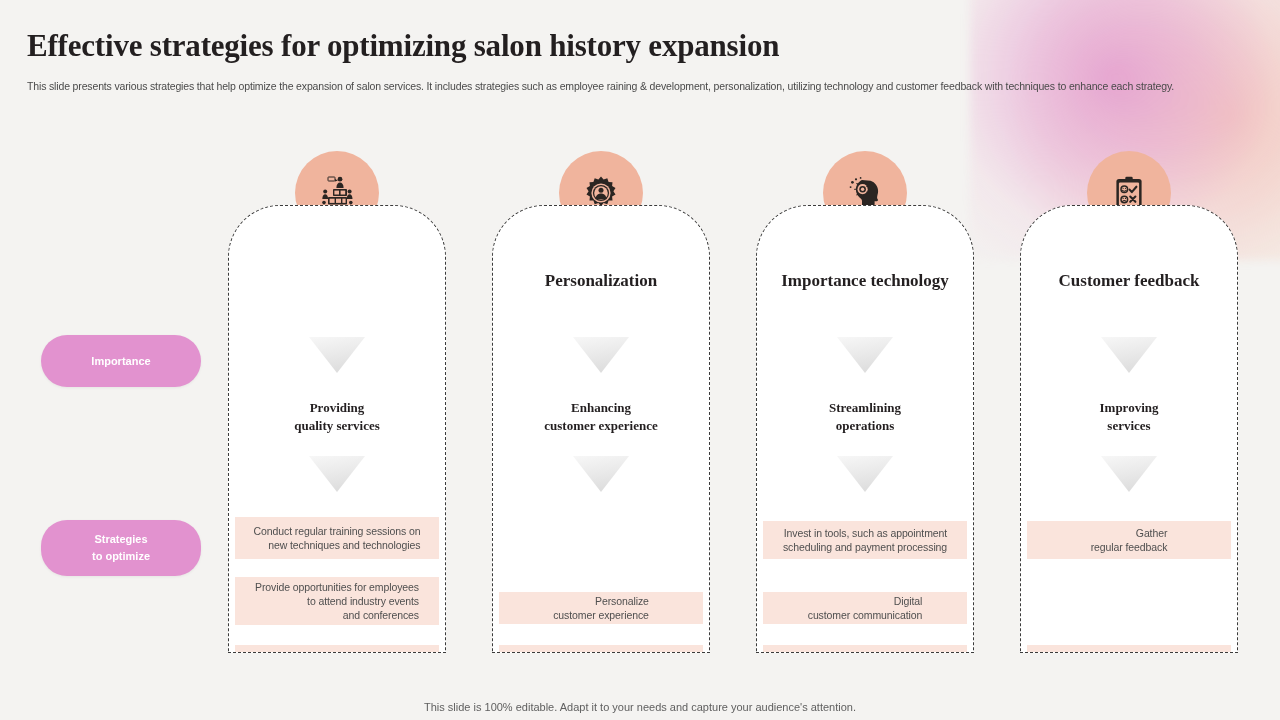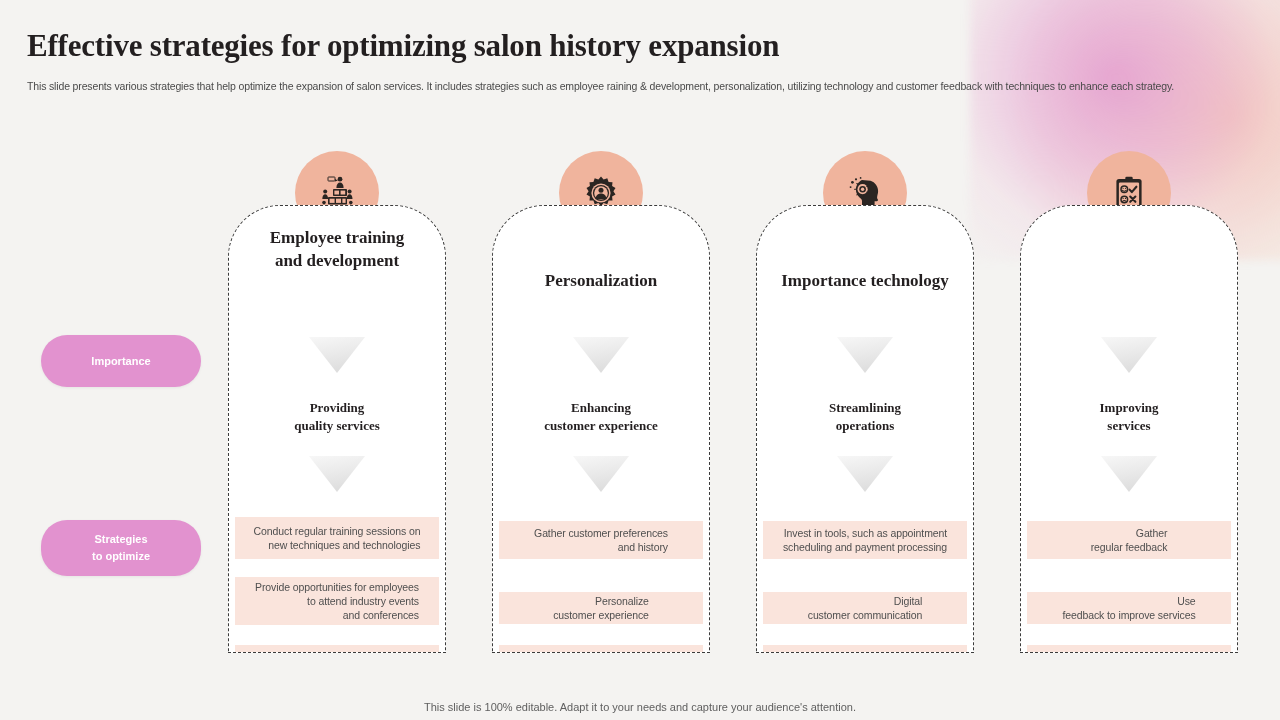--- a/index.html
+++ b/index.html
@@ -235,21 +235,20 @@
         <path d="M27.7 24 c0-3 1.3-4.8 2.9-4.8 s2.9 1.8 2.9 4.8 z"></path>
         <circle cx="5" cy="27.6" r="1.8"></circle>
         <path d="M2.4 34 c0-2.7 1.1-4.3 2.6-4.3 s2.6 1.6 2.6 4.3 z"></path>
         <circle cx="31.8" cy="27.6" r="1.8"></circle>
         <path d="M29.2 34 c0-2.7 1.1-4.3 2.6-4.3 s2.6 1.6 2.6 4.3 z"></path>
         <rect x="13" y="30.4" width="11" height="4.4" rx="0.6"></rect>
       </g>
     </svg>
   </div>
   <div class="card">
-    <div class="card-title">Employee training<br>and development</div>
     <div class="chev chev-1"></div>
     <div class="card-sub">Providing<br>quality services</div>
     <div class="chev chev-2"></div>
     <div class="band-wrap">
       <div class="band band-0">Conduct regular training sessions on<br>new techniques and technologies</div>
       <div class="band band-1">Provide opportunities for employees<br>to attend industry events<br>and conferences</div>
       <div class="band band-2">Add text here</div>
     </div>
   </div>
 </div>
@@ -266,21 +265,20 @@
         <path d="M11.6 23.2 c0-3.5 2.4-5.6 5.4-5.6 s5.4 2.1 5.4 5.6 z"></path>
       </g>
     </svg>
   </div>
   <div class="card single-line">
     <div class="card-title">Personalization</div>
     <div class="chev chev-1"></div>
     <div class="card-sub">Enhancing<br>customer experience</div>
     <div class="chev chev-2"></div>
     <div class="band-wrap">
-      <div class="band band-0">Gather customer preferences<br>and history</div>
       <div class="band band-1">Personalize<br>customer experience</div>
       <div class="band band-2">Add text here</div>
     </div>
   </div>
 </div>
 
 <div class="card-col" id="col-2">
   <div class="icon-circle">
     <svg width="34" height="34" viewBox="0 0 34 34" aria-hidden="true">
       <g fill="#2b2522">
@@ -334,24 +332,24 @@
         <path d="M16.6 13.6 l2.2 2.5 4.6-5.4" fill="none" stroke="#2b2522" stroke-width="2.1" stroke-linecap="round" stroke-linejoin="round"></path>
         <circle cx="11.3" cy="23.5" r="3.3" fill="none" stroke="#2b2522" stroke-width="1.5"></circle>
         <circle cx="10.1" cy="22.4" r="0.62"></circle>
         <circle cx="12.5" cy="22.4" r="0.62"></circle>
         <path d="M9.5 25.4 q1.8-1.6 3.6 0" fill="none" stroke="#2b2522" stroke-width="1.1" stroke-linecap="round"></path>
         <path d="M17.2 20.6 l5.2 5.2 M22.4 20.6 l-5.2 5.2" fill="none" stroke="#2b2522" stroke-width="2.1" stroke-linecap="round"></path>
       </g>
     </svg>
   </div>
   <div class="card single-line">
+    <div class="card-title">Customer feedback</div>
     <div class="chev chev-1"></div>
     <div class="card-sub">Improving<br>services</div>
     <div class="chev chev-2"></div>
     <div class="band-wrap">
       <div class="band band-0">Gather<br>regular feedback</div>
-      <div class="band band-1">Use<br>feedback to improve services</div>
       <div class="band band-2">Add text here</div>
     </div>
   </div>
 </div>
 
 <div id="footer-note">This slide is 100% editable. Adapt it to your needs and capture your audience's attention.</div>
 
 </body></html>

